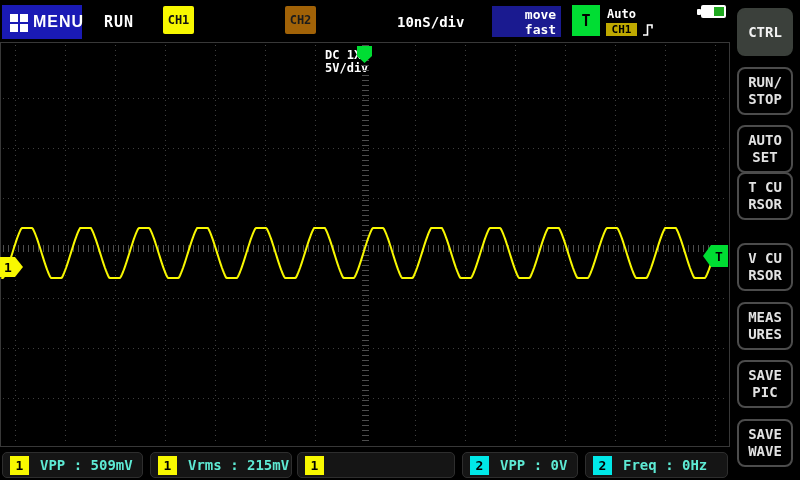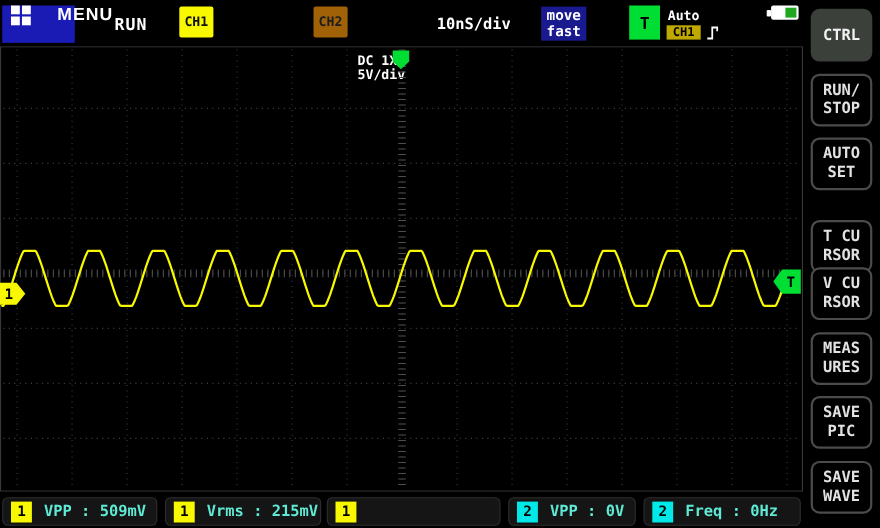--- a/index.html
+++ b/index.html
@@ -1,35 +1,35 @@
 <!DOCTYPE html>
 <html><head>
 <meta charset="utf-8">
 <style>
   html,body{margin:0;padding:0;background:#000;}
   .screen{position:relative;width:800px;height:480px;background:#000;overflow:hidden;
           font-family:"DejaVu Sans Mono","Liberation Mono",monospace;}
   .abs{position:absolute;}
   
-  .menu-btn{left:2px;top:5px;width:66px;height:34px;background:#1a1ab5;display:flex;
-            align-items:flex-start;gap:25px;padding-left:8px;box-sizing:border-box;cursor:pointer;}
+  .menu-btn{left:2px;top:5px;width:80px;height:34px;background:#1a1ab5;display:flex;
+            align-items:center;gap:6px;padding-left:8px;box-sizing:border-box;cursor:pointer;}
   .menu-grid{width:17px;height:17px;display:grid;grid-template-columns:8px 8px;
              grid-template-rows:8px 8px;gap:2px;}
   .menu-grid span{background:#fff;}
   .menu-label{color:#fff;font-size:16px;font-weight:bold;font-family:"Liberation Sans",sans-serif;letter-spacing:1px;}
   .run-label{left:104px;top:13px;color:#fff;font-size:15px;font-weight:bold;letter-spacing:1px;}
   .chbadge{width:31px;height:28px;top:6px;display:flex;align-items:center;justify-content:center;
            font-size:12px;font-weight:bold;border-radius:2px;}
   .ch1badge{left:163px;background:#f8f800;color:#111;}
   .ch2badge{left:285px;background:#a16207;color:#1c1c1c;}
   .chinfo{color:#fff;font-size:12px;font-weight:bold;line-height:13px;}
   .timebase{left:397px;top:14px;color:#fff;font-size:14px;font-weight:bold;}
   .movefast{left:492px;top:6px;width:41px;height:31px;background:#1a1a90;color:#fff;
             display:flex;flex-direction:column;align-items:center;justify-content:center;
-            font-size:13px;font-weight:bold;line-height:15px;cursor:pointer;}
+            font-size:13px;font-weight:bold;line-height:15px;cursor:pointer;padding-left:28px;}
   .tbadge{left:572px;top:5px;width:28px;height:31px;background:#00dd33;color:#000;
           display:flex;align-items:center;justify-content:center;font-size:15px;font-weight:bold;cursor:pointer;}
   .trig-mode{left:607px;top:7px;color:#fff;font-size:12px;font-weight:bold;}
   .trig-src{left:606px;top:23px;width:31px;height:13px;background:#bfa900;color:#000;
             display:flex;align-items:center;justify-content:center;font-size:11px;font-weight:bold;}
   .edge-icon{left:642px;top:23px;}
   .battery{left:697px;top:5px;width:30px;height:14px;}
   .bat-nub{position:absolute;left:0;top:4px;width:4px;height:6px;background:#fff;border-radius:1px;}
   .bat-body{position:absolute;left:4px;top:0;width:25px;height:13px;background:#fff;border-radius:2px;}
   .bat-fill{position:absolute;left:17px;top:2px;width:10px;height:9px;background:#1fa81f;}
@@ -132,21 +132,21 @@
     <div>STOP</div>
   </div>
   <div class="abs sbtn active" style="top:8px;">
     <div>CTRL</div>
     <div></div>
   </div>
   <div class="abs sbtn" style="top:125px;">
     <div>AUTO</div>
     <div>SET</div>
   </div>
-  <div class="abs sbtn" style="top:200px;">
+  <div class="abs sbtn" style="top:172px;">
     <div>T CU</div>
     <div>RSOR</div>
   </div>
   <div class="abs sbtn" style="top:243px;text-align:right;">
     <div>V CU</div>
     <div>RSOR</div>
   </div>
   <div class="abs sbtn" style="top:302px;">
     <div>MEAS</div>
     <div>URES</div>

